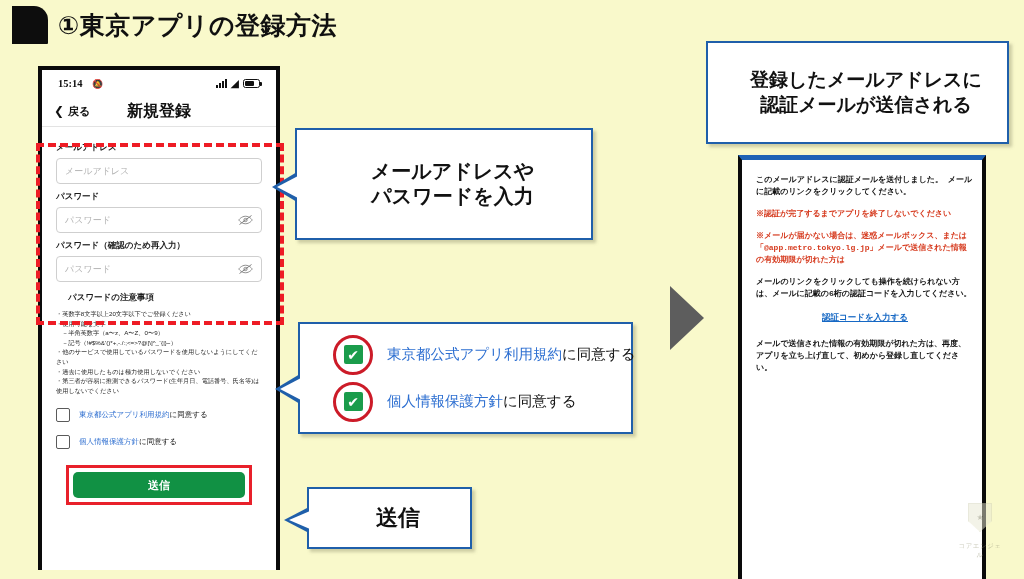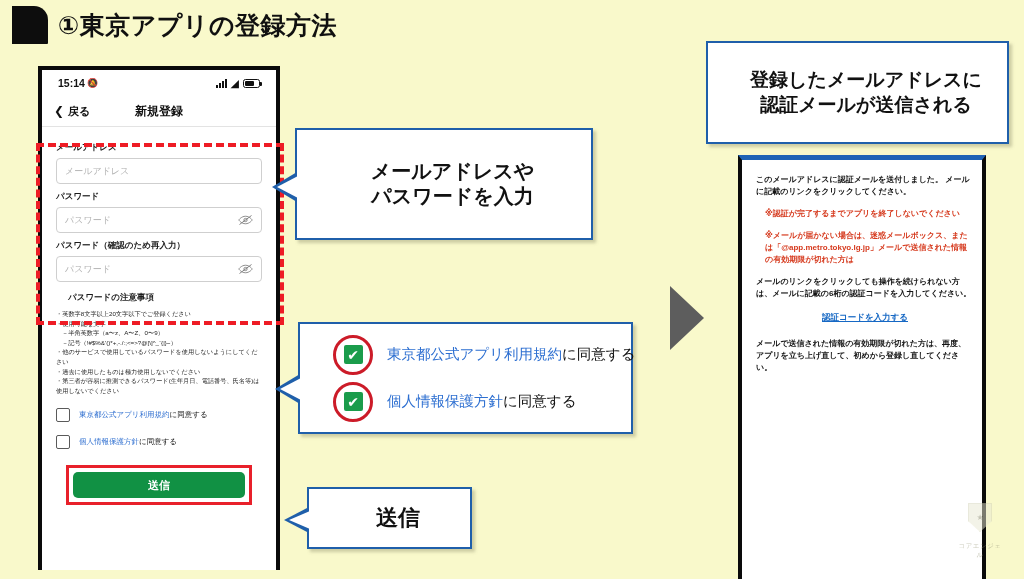--- a/index.html
+++ b/index.html
@@ -58,21 +58,21 @@
   }
 
   
   .statusbar {
     height: 26px;
     display: flex; align-items: center;
     padding: 0 16px;
     justify-content: space-between;
     font-size: 10.5px; font-weight: 700; color: #111;
   }
-  .sb-left { display: flex; align-items: center; gap: 3px; }
+  .sb-left { display: flex; align-items: flex-end; gap: 10px; font-family: Liberation Serif, serif; }
   .sb-right { display: flex; align-items: flex-end; gap: 4px; }
   .ic-bars { display: inline-flex; align-items: flex-end; gap: 1px; height: 9px; }
   .ic-bars i { width: 2px; background: #111; display: block; }
   .ic-bars i:nth-child(1){height:3px}
   .ic-bars i:nth-child(2){height:5px}
   .ic-bars i:nth-child(3){height:7px}
   .ic-bars i:nth-child(4){height:9px}
   .ic-wifi { font-size: 11px; line-height: 9px; color:#111; }
   .ic-batt {
     width: 17px; height: 9px; border: 1.2px solid #111; border-radius: 2.5px;
@@ -93,21 +93,21 @@
     border-bottom: 1px solid #e3e3e3;
     position: relative;
   }
   .nav-back {
     display: flex; align-items: center; gap: 4px;
     font-size: 11px; font-weight: 700; color: #111;
   }
   .nav-chev { font-size: 12px; font-weight: 400; }
   .nav-title {
     position: absolute; left: 0; right: 0; text-align: center;
-    font-size: 12px; font-weight: 700; color: #111;
+    font-size: 16px; font-weight: 700; color: #111;
     pointer-events: none;
   }
 
   
   .form-area { padding: 8px 14px 0 14px; }
   .field-label {
     font-size: 8.5px; font-weight: 700; color: #1a1a1a;
     margin: 7px 0 4px 0;
   }
   .field-box {
@@ -253,23 +253,23 @@
   .gray-arrow {
     position: absolute;
     left: 670px; top: 286px;
     width: 0; height: 0;
     border-top: 32px solid transparent;
     border-bottom: 32px solid transparent;
     border-left: 34px solid #5d5d5d;
   }
 
   
-  .rbody { padding: 14px 8px 0 14px; }
+  .rbody { padding: 14px 8px 0 14px; font-family: Liberation Mono, monospace; }
   .rp { font-size: 8px; line-height: 1.5; font-weight: 700; color: #141414; margin-bottom: 10px; }
-  .rp.warn { color: #d63a1e; margin-left: 9px; }
+  .rp.warn { color: #d63a1e; }
   .rlink {
     text-align: center; color: #1668c4; font-size: 8.5px; font-weight: 700;
     text-decoration: underline; margin: 12px 0 14px 0;
   }
 
   
   .watermark {
     position: absolute; left: 957px; top: 503px;
     width: 46px; text-align: center; opacity: .5;
   }

